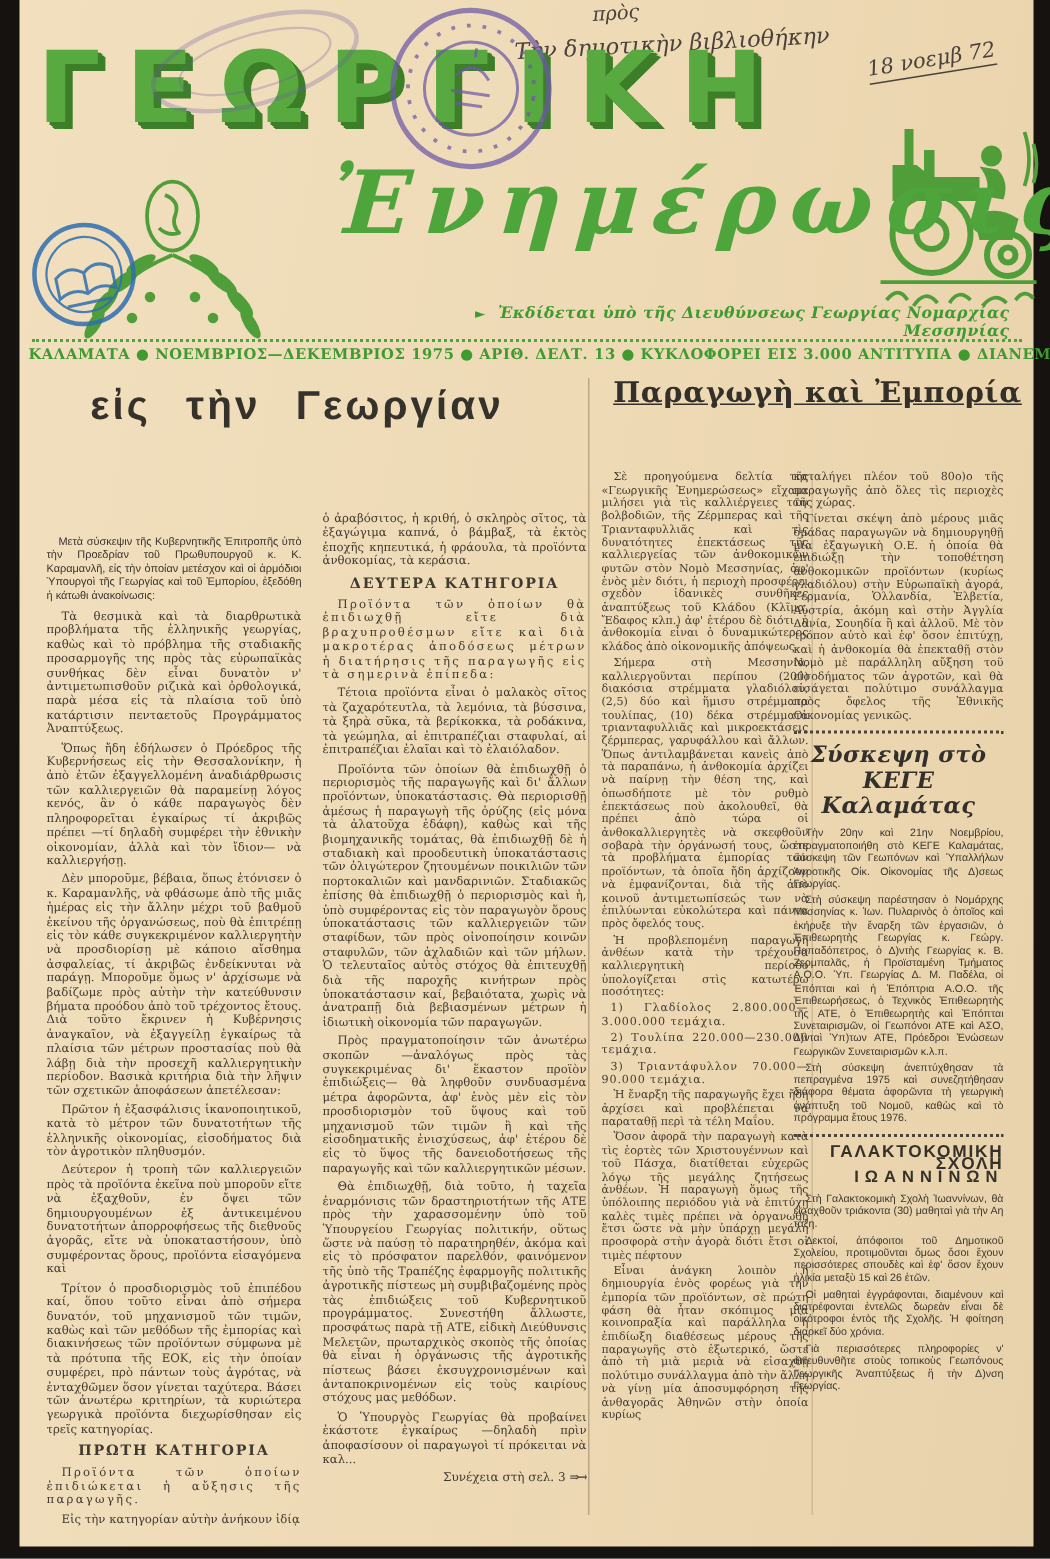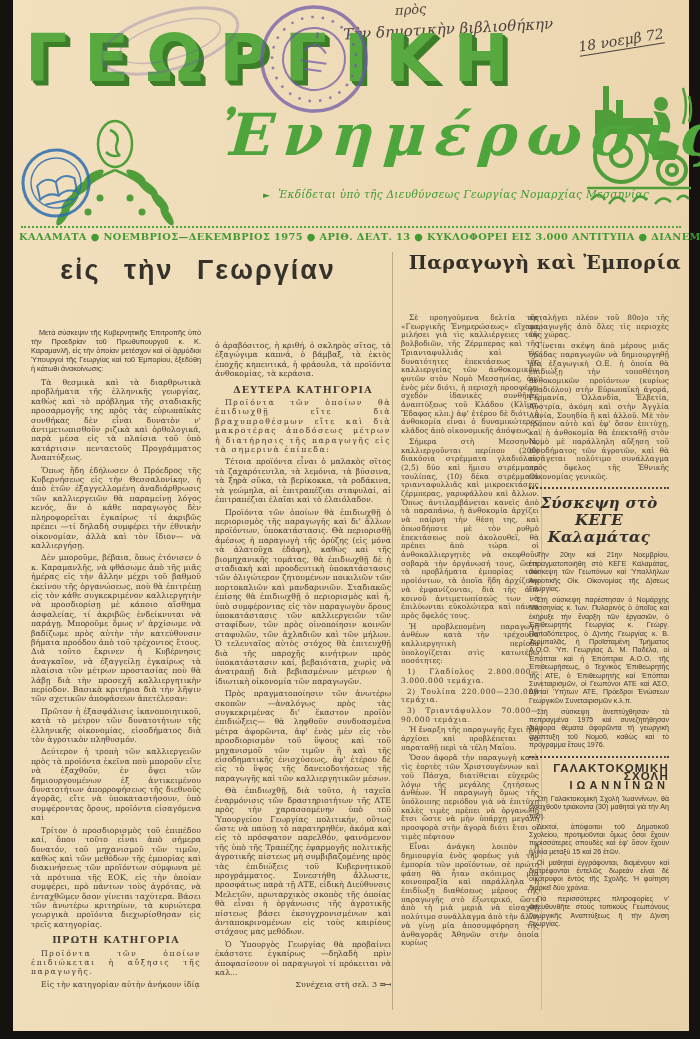--- a/index.html
+++ b/index.html
@@ -12,22 +12,22 @@
   
   .hw{color:#4a423c;font-style:italic;font-family:"DejaVu Serif",serif;white-space:nowrap;}
   .hw1{left:382px;top:2px;font-size:13px;transform:rotate(-4deg);}
   .hw2{left:330px;top:20px;font-size:15px;transform:rotate(-3deg);}
   .hw3{left:565px;top:32px;font-size:14px;transform:rotate(-9deg);border-bottom:1.5px solid #4a423c;padding-bottom:1px;}
   .biglogo{left:12px;top:26px;font-family:"DejaVu Sans",sans-serif;font-weight:bold;
            font-size:66px;letter-spacing:17px;color:#58a93f;line-height:1;
            text-shadow:2px 2px 0 #3c7f28,3px 3px 0 #3c7f28,4px 4px 0 #3c7f28,5px 5px 0 #3c7f28;}
   .subtitle{left:208px;top:104px;font-family:"DejaVu Serif",serif;font-style:italic;font-weight:bold;
             font-size:58px;letter-spacing:9px;color:#4da53b;line-height:1.1;transform:skewX(-4deg);}
-  .publine{left:250px;top:188px;width:410px;color:#3f9a30;
-           font-style:italic;font-weight:normal;font-size:10.5px;letter-spacing:.3px;}
+  .publine{left:250px;top:203px;width:410px;text-align:right;color:#3f9a30;
+           font-style:italic;font-weight:bold;font-size:10.5px;letter-spacing:.3px;}
   .publine .arr{font-style:normal;margin-right:8px;font-size:9px;}
   .dotrule{left:8px;top:226px;width:660px;border-top:2px dotted #4da53b;}
   .infobar{left:6px;top:231px;width:664px;text-align:center;color:#3f9a30;font-weight:bold;
            font-size:9.8px;letter-spacing:.4px;white-space:nowrap;font-family:"DejaVu Serif",serif;}
 
   
   .stamp{pointer-events:none;}
   .vrule{width:1px;background:rgba(90,75,50,.35);}
 
   
@@ -41,21 +41,21 @@
   .lcol .intro{font-family:"Liberation Sans",sans-serif;font-size:7.3px;line-height:9px;
                color:#3a352d;text-indent:8px;margin-bottom:5px;}
   .subhead{text-align:center;font-weight:bold;font-size:9.5px;letter-spacing:1.2px;
            margin:6px 0 4px 0 !important;text-indent:0 !important;}
   .spaced{letter-spacing:1.5px;}
   .contline{text-align:right;margin-top:8px;font-size:8px;text-indent:0 !important;}
   .contline .carr{font-weight:bold;letter-spacing:-1px;}
 
   
   .rhead{left:390px;top:250px;width:284px;text-align:center;color:#332f29;
-         font-weight:bold;font-size:19px;line-height:24px;letter-spacing:.5px;}
+         font-weight:bold;font-size:19px;line-height:24px;letter-spacing:.5px;text-decoration:underline;}
   .rcol{font-size:7.4px;line-height:8.7px;}
   .rcol p{margin:0 0 2px 0;text-indent:8px;}
   .listitem{text-indent:6px !important;letter-spacing:.6px;}
   .divdots{border-top:2px dotted #4a443a;margin:6px 0;}
   .kegehead{text-align:center;font-weight:bold;font-style:italic;font-size:15px;
             line-height:17px;color:#33302b;margin:2px 0 5px 0;letter-spacing:.3px;}
   .sans{font-family:"Liberation Sans",sans-serif;font-size:7.1px;line-height:8.4px;color:#3c372f;}
   .sans p{margin:0 0 2.5px 0;text-indent:8px;}
   .schoolhead{text-align:right;font-family:"Liberation Sans",sans-serif;font-weight:bold;
               color:#35312a;margin:3px 0 5px 0;}
@@ -146,21 +146,21 @@
     <div class="abs dotrule"></div>
     <div class="abs infobar">ΚΑΛΑΜΑΤΑ ● ΝΟΕΜΒΡΙΟΣ—ΔΕΚΕΜΒΡΙΟΣ 1975 ● ΑΡΙΘ. ΔΕΛΤ. 13 ● ΚΥΚΛΟΦΟΡΕΙ ΕΙΣ 3.000 ΑΝΤΙΤΥΠΑ ● ΔΙΑΝΕΜΕΤΑΙ ΔΩΡΕΑΝ</div>
 
     <div class="abs vrule" style="left:379px;top:252px;height:758px;"></div>
     <div class="abs vrule" style="left:528px;top:316px;height:694px;opacity:.6;"></div>
 
     <div class="abs lhead">
       <div class="l2">εἰς τὴν Γεωργίαν</div>
     </div>
 
-    <div class="abs col lcol" style="left:18px;top:328px;width:170px;height:662px;">
+    <div class="abs col lcol" style="left:18px;top:356px;width:170px;height:662px;">
       <p class="intro">Μετὰ σύσκεψιν τῆς Κυβερνητικῆς Ἐπιτροπῆς ὑπὸ τὴν Προεδρίαν τοῦ Πρωθυπουργοῦ κ. Κ. Καραμανλῆ, εἰς τὴν ὁποίαν μετέσχον καὶ οἱ ἁρμόδιοι Ὑπουργοὶ τῆς Γεωργίας καὶ τοῦ Ἐμπορίου, ἐξεδόθη ἡ κάτωθι ἀνακοίνωσις:</p>
       <p>Τὰ θεσμικὰ καὶ τὰ διαρθρωτικὰ προβλήματα τῆς ἑλληνικῆς γεωργίας, καθὼς καὶ τὸ πρόβλημα τῆς σταδιακῆς προσαρμογῆς της πρὸς τὰς εὐρωπαϊκὰς συνθήκας δὲν εἶναι δυνατὸν ν' ἀντιμετωπισθοῦν ριζικὰ καὶ ὀρθολογικά, παρὰ μέσα εἰς τὰ πλαίσια τοῦ ὑπὸ κατάρτισιν πενταετοῦς Προγράμματος Ἀναπτύξεως.</p>
       <p>Ὅπως ἤδη ἐδήλωσεν ὁ Πρόεδρος τῆς Κυβερνήσεως εἰς τὴν Θεσσαλονίκην, ἡ ἀπὸ ἐτῶν ἐξαγγελλομένη ἀναδιάρθρωσις τῶν καλλιεργειῶν θὰ παραμείνῃ λόγος κενός, ἂν ὁ κάθε παραγωγὸς δὲν πληροφορεῖται ἐγκαίρως τί ἀκριβῶς πρέπει —τί δηλαδὴ συμφέρει τὴν ἐθνικὴν οἰκονομίαν, ἀλλὰ καὶ τὸν ἴδιον— νὰ καλλιεργήσῃ.</p>
       <p>Δὲν μποροῦμε, βέβαια, ὅπως ἐτόνισεν ὁ κ. Καραμανλῆς, νὰ φθάσωμε ἀπὸ τῆς μιᾶς ἡμέρας εἰς τὴν ἄλλην μέχρι τοῦ βαθμοῦ ἐκείνου τῆς ὀργανώσεως, ποὺ θὰ ἐπιτρέπῃ εἰς τὸν κάθε συγκεκριμένον καλλιεργητὴν νὰ προσδιορίσῃ μὲ κάποιο αἴσθημα ἀσφαλείας, τί ἀκριβῶς ἐνδείκνυται νὰ παράγῃ. Μποροῦμε ὅμως ν' ἀρχίσωμε νὰ βαδίζωμε πρὸς αὐτὴν τὴν κατεύθυνσιν βήματα προόδου ἀπὸ τοῦ τρέχοντος ἔτους. Διὰ τοῦτο ἔκρινεν ἡ Κυβέρνησις ἀναγκαῖον, νὰ ἐξαγγείλῃ ἐγκαίρως τὰ πλαίσια τῶν μέτρων προστασίας ποὺ θὰ λάβῃ διὰ τὴν προσεχῆ καλλιεργητικὴν περίοδον. Βασικὰ κριτήρια διὰ τὴν λῆψιν τῶν σχετικῶν ἀποφάσεων ἀπετέλεσαν:</p>
       <p>Πρῶτον ἡ ἐξασφάλισις ἱκανοποιητικοῦ, κατὰ τὸ μέτρον τῶν δυνατοτήτων τῆς ἑλληνικῆς οἰκονομίας, εἰσοδήματος διὰ τὸν ἀγροτικὸν πληθυσμόν.</p>
       <p>Δεύτερον ἡ τροπὴ τῶν καλλιεργειῶν πρὸς τὰ προϊόντα ἐκεῖνα ποὺ μποροῦν εἴτε νὰ ἐξαχθοῦν, ἐν ὄψει τῶν δημιουργουμένων ἐξ ἀντικειμένου δυνατοτήτων ἀπορροφήσεως τῆς διεθνοῦς ἀγορᾶς, εἴτε νὰ ὑποκαταστήσουν, ὑπὸ συμφέροντας ὅρους, προϊόντα εἰσαγόμενα καὶ</p>
       <p>Τρίτον ὁ προσδιορισμὸς τοῦ ἐπιπέδου καί, ὅπου τοῦτο εἶναι ἀπὸ σήμερα δυνατόν, τοῦ μηχανισμοῦ τῶν τιμῶν, καθὼς καὶ τῶν μεθόδων τῆς ἐμπορίας καὶ διακινήσεως τῶν προϊόντων σύμφωνα μὲ τὰ πρότυπα τῆς ΕΟΚ, εἰς τὴν ὁποίαν συμφέρει, πρὸ πάντων τοὺς ἀγρότας, νὰ ἐνταχθῶμεν ὅσον γίνεται ταχύτερα. Βάσει τῶν ἀνωτέρω κριτηρίων, τὰ κυριώτερα γεωργικὰ προϊόντα διεχωρίσθησαν εἰς τρεῖς κατηγορίας.</p>
       <p class="subhead">ΠΡΩΤΗ ΚΑΤΗΓΟΡΙΑ</p>
       <p class="spaced">Προϊόντα τῶν ὁποίων ἐπιδιώκεται ἡ αὔξησις τῆς παραγωγῆς.</p>
       <p>Εἰς τὴν κατηγορίαν αὐτὴν ἀνήκουν ἰδίᾳ</p>

